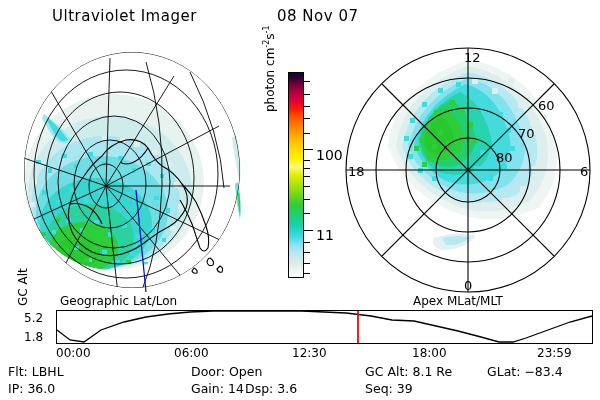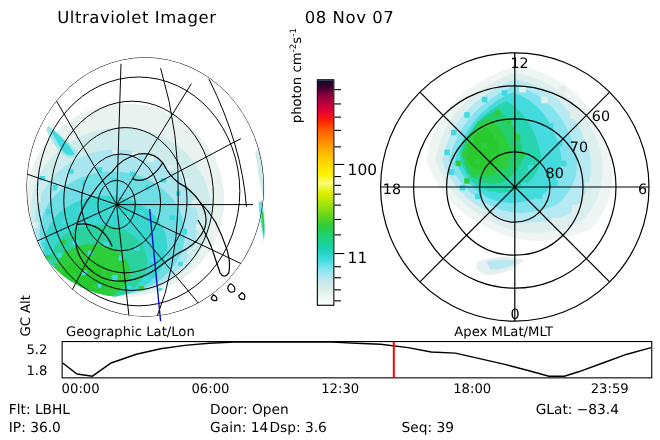--- a/index.html
+++ b/index.html
@@ -397,18 +397,19 @@
 
 <div class="abs xtick-lbl" style="left:56px;">00:00</div>
 <div class="abs xtick-lbl" style="left:174px;">06:00</div>
 <div class="abs xtick-lbl" style="left:292px;">12:30</div>
 <div class="abs xtick-lbl" style="left:412px;text-align:center;">18:00</div>
 <div class="abs xtick-lbl" style="left:537px;">23:59</div>
 
 <div class="abs" id="status">
   <span class="row1 c1">Flt: LBHL</span>
   <span class="row1 c2">Door: Open</span>
+  <span class="row1 c4">GC Alt: 8.1 Re</span>
   <span class="row1 c5">GLat: −83.4</span>
   <span class="row2 c1">IP: 36.0</span>
   <span class="row2 c2">Gain: 14</span>
   <span class="row2 c3">Dsp:   3.6</span>
   <span class="row2 c4">Seq: 39</span>
 </div>
 
 </body></html>

